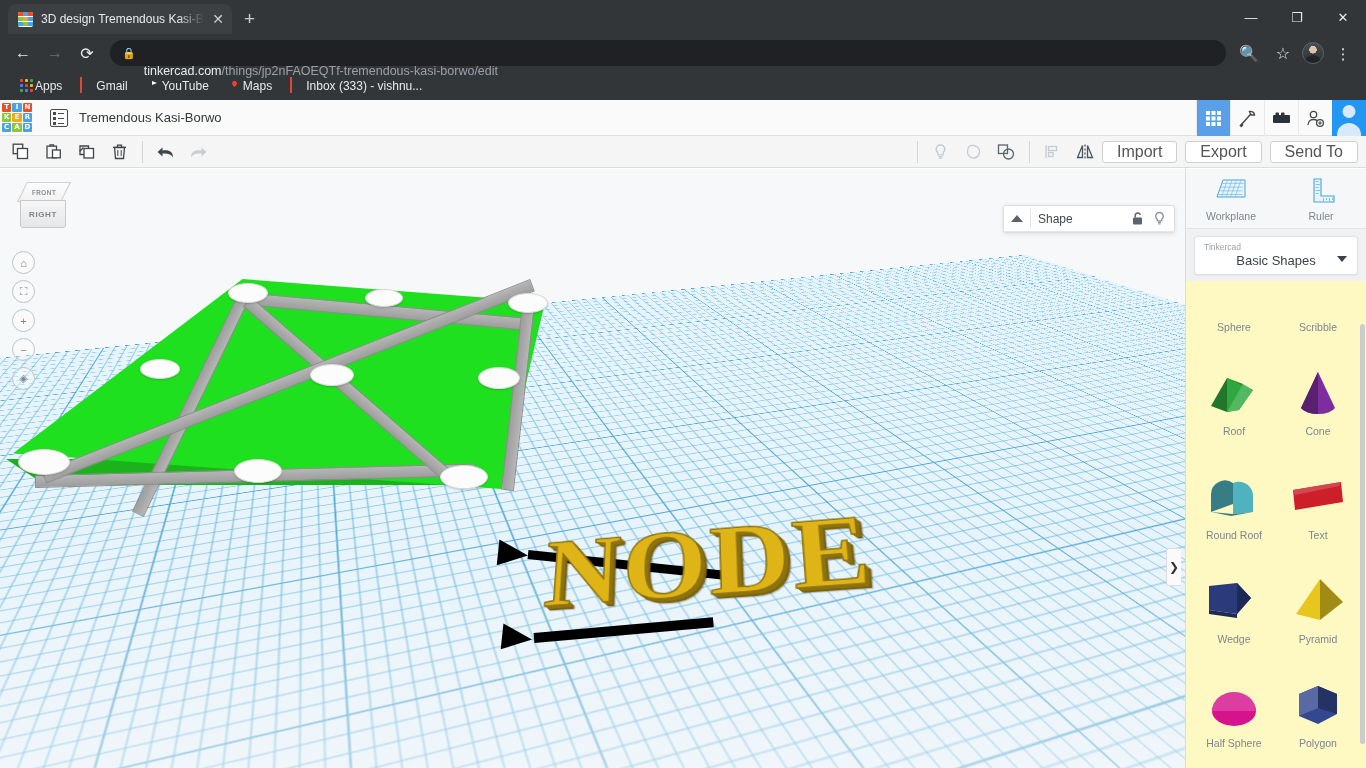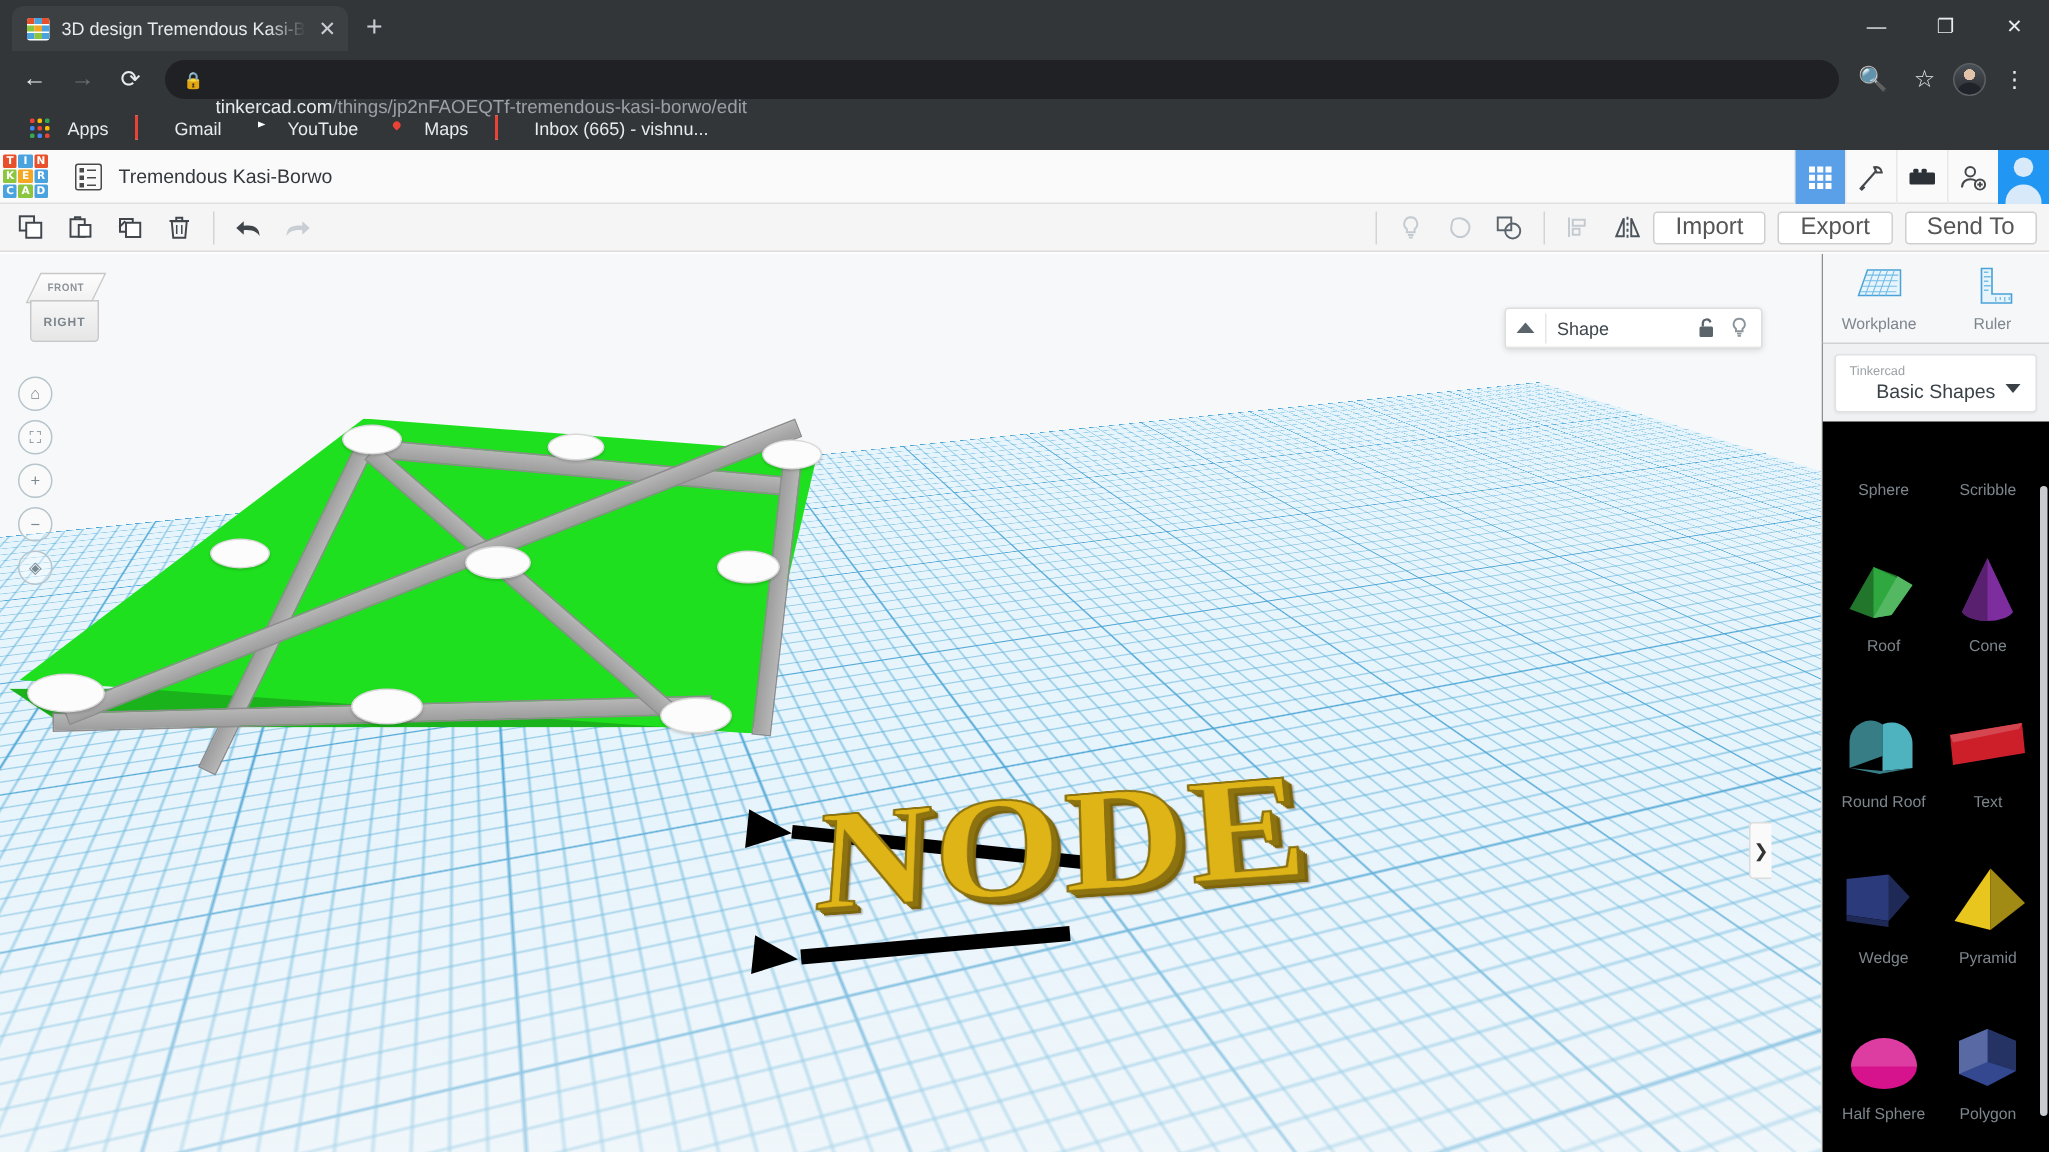--- a/index.html
+++ b/index.html
@@ -88,21 +88,21 @@
     width: 18px; height: 14px; transform: translateX(-50%);
     background: #20242a; border-radius: 9px 9px 0 0;
   }
   .menu-dots { color: #e8eaed; font-size: 15px; letter-spacing: 0; line-height: 1; }
 
   .bookmarks {
     height: 28px; background: #323639;
     display: flex; align-items: center; padding: 0 10px; gap: 0;
   }
   .bm {
-    display: flex; align-items: center; gap: 10px;
+    display: flex; align-items: center; gap: 0;
     padding: 3px 9px; color: #e8eaed; font-size: 12px;
     cursor: pointer; border-radius: 4px; white-space: nowrap;
   }
   .bm-ico { width: 16px; height: 16px; flex: 0 0 16px; position: relative; }
   .apps-grid {
     display: grid; grid-template-columns: repeat(3,1fr);
     grid-template-rows: repeat(3,1fr); gap: 1.5px; width: 13px; height: 13px; margin: 1px;
   }
   .apps-grid i { display: block; border-radius: 1px; }
   .gmail-ico {
@@ -358,21 +358,21 @@
   .swatch-hole {
     width: 36px; height: 36px; border-radius: 50%;
     background: repeating-linear-gradient(45deg,#d7d7d7 0 4px,#b9b9b9 4px 8px);
     border: 1px solid #c2c2c2;
   }
   .sp-opt span { font-size: 10px; color: #8a9197; }
 
   
   .sidebar {
     position: absolute; right: 0; top: 69px; bottom: 0;
-    width: 152px; background: #000000;
+    width: 181px; background: #fef9c3;
     border-left: 1px solid #dcdcdc; overflow: hidden;
   }
   .sb-tools {
     display: flex; background: #f6f7f8; border-bottom: 1px solid #e2e3e4;
     padding: 8px 0 6px;
   }
   .sb-tool {
     flex: 1; display: flex; flex-direction: column;
     align-items: center; gap: 5px; cursor: pointer;
   }
@@ -484,21 +484,21 @@
       <div class="bm">
         <span class="bm-ico"><span class="yt-ico"></span></span>
         <span>YouTube</span>
       </div>
       <div class="bm">
         <span class="bm-ico"><span class="maps-ico"></span></span>
         <span>Maps</span>
       </div>
       <div class="bm">
         <span class="bm-ico"><span class="gmail-ico"></span></span>
-        <span>Inbox (665) - vishnu...</span>
+        <span>Inbox (333) - vishnu...</span>
       </div>
       <div class="bm">
         <span class="bm-ico"><span class="globe-ico"></span></span>
       </div>
     </div>
 
   <div class="app">
 
     <div class="app-header">
       <div class="tc-logo" id="tc-logo">

